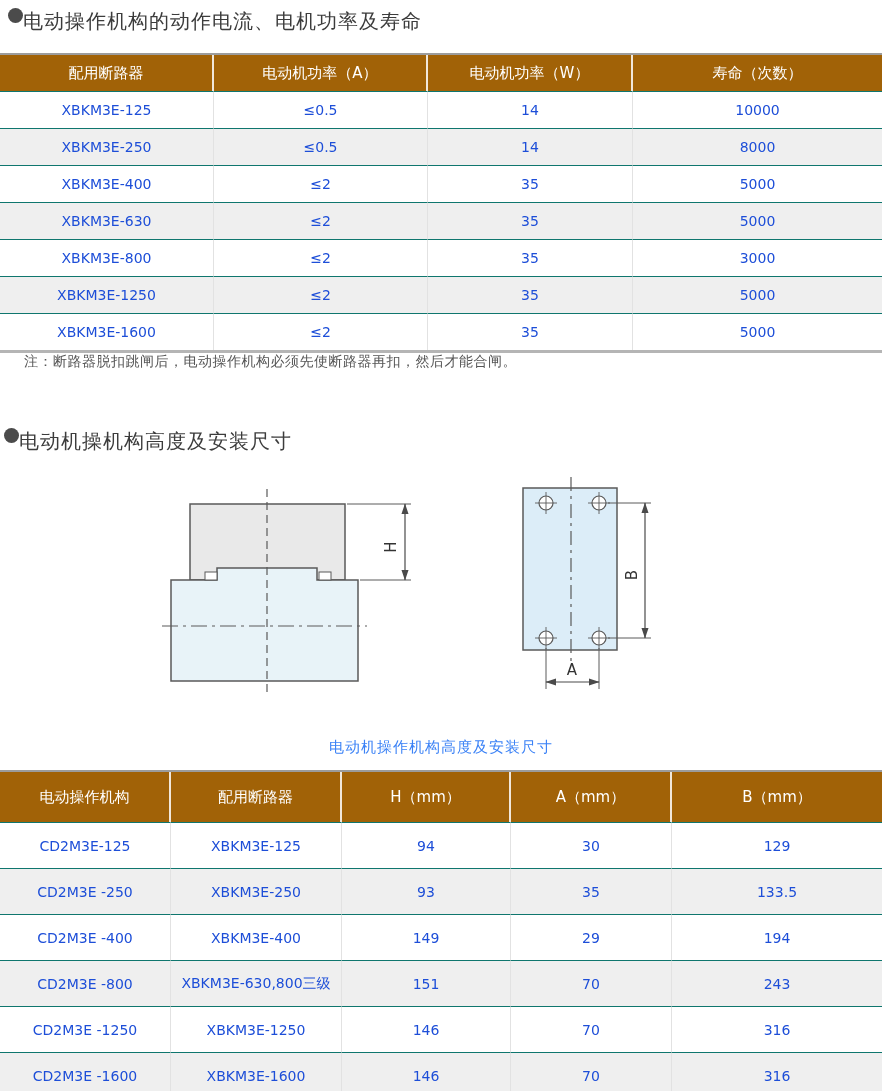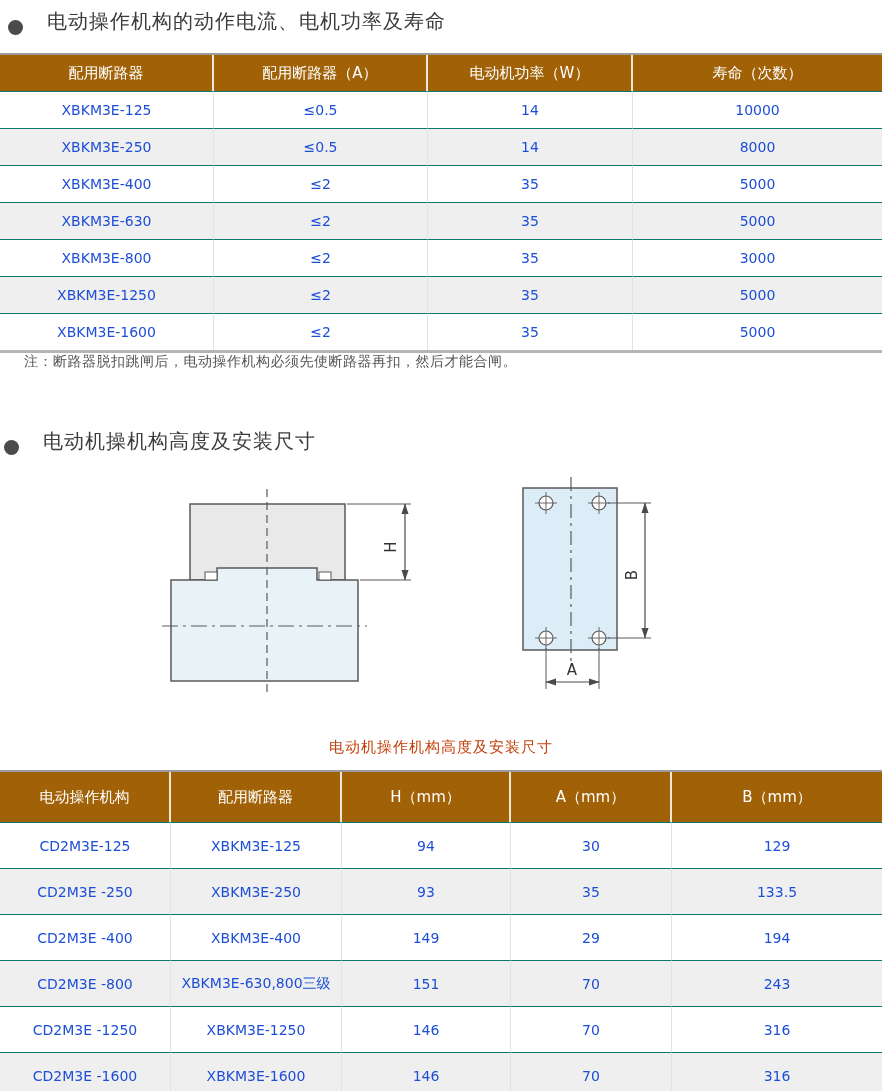--- a/index.html
+++ b/index.html
@@ -2,54 +2,54 @@
 <html><head>
 <meta charset="utf-8">
 <style>
   html,body{margin:0;padding:0;}
   body{
     width:882px;height:1091px;position:relative;background:#ffffff;
     font-family:"DejaVu Sans","Liberation Sans",sans-serif;color:#58585a;
     overflow:hidden;
   }
   .abs{position:absolute;}
-  .heading{display:flex;align-items:flex-end;gap:24px;font-size:20px;color:#3c3c3c;letter-spacing:1px;white-space:nowrap;}
+  .heading{display:flex;align-items:flex-start;gap:0;font-size:20px;color:#3c3c3c;letter-spacing:1px;white-space:nowrap;}
   .bullet{width:15px;height:15px;border-radius:50%;background:#4b4b4b;flex:0 0 15px;}
   .dtable{width:882px;border-top:2px solid #9c9c9c;border-bottom:3px solid #b5b5b5;}
   .grid{display:grid;}
   .t1{grid-template-columns:214px 214px 205px 249px;}
   .t2{grid-template-columns:171px 171px 169px 161px 210px;}
   .thead{background:#a16207;}
   .th{display:flex;align-items:center;justify-content:center;color:#ffffff;font-size:15px;
       border-right:2px solid rgba(255,255,255,0.85);}
   .th:last-child{border-right:none;}
   .td{display:flex;align-items:center;justify-content:center;font-size:14px;color:#1d4ed8;
       border-right:1px solid #e2e2e2;border-top:1px solid #0f766e;}
   .td:last-child{border-right:none;}
   .t1 .th{height:36px;}
   .t1 .td{height:36px;}
   .t2 .th{height:50px;}
   .t2 .td{height:45px;}
   .striped{background:#efefef;}
   .note{font-size:14px;color:#555555;letter-spacing:0.5px;}
-  .caption{width:882px;text-align:center;font-size:15px;color:#c2410c;letter-spacing:1px;}
+  .caption{width:882px;text-align:center;font-size:15px;color:#3b82f6;letter-spacing:1px;}
   svg text{font-family:"DejaVu Sans","Liberation Sans",sans-serif;}
 </style>
 </head>
 <body>
 
 <div class="abs heading" style="top:8px;left:8px;">
   <span class="bullet"></span>
   <span>电动操作机构的动作电流、电机功率及寿命</span>
 </div>
 
 <div class="abs dtable" style="top:53px;left:0;">
   <div class="grid t1 thead">
     <div class="th">配用断路器</div>
-    <div class="th">配用断路器（A）</div>
+    <div class="th">电动机功率（A）</div>
     <div class="th">电动机功率（W）</div>
     <div class="th">寿命（次数）</div>
   </div>
   <div class="grid t1">
     <div class="td">XBKM3E-125</div>
     <div class="td">≤0.5</div>
     <div class="td">14</div>
     <div class="td">10000</div>
   </div>
   <div class="grid t1 striped">

